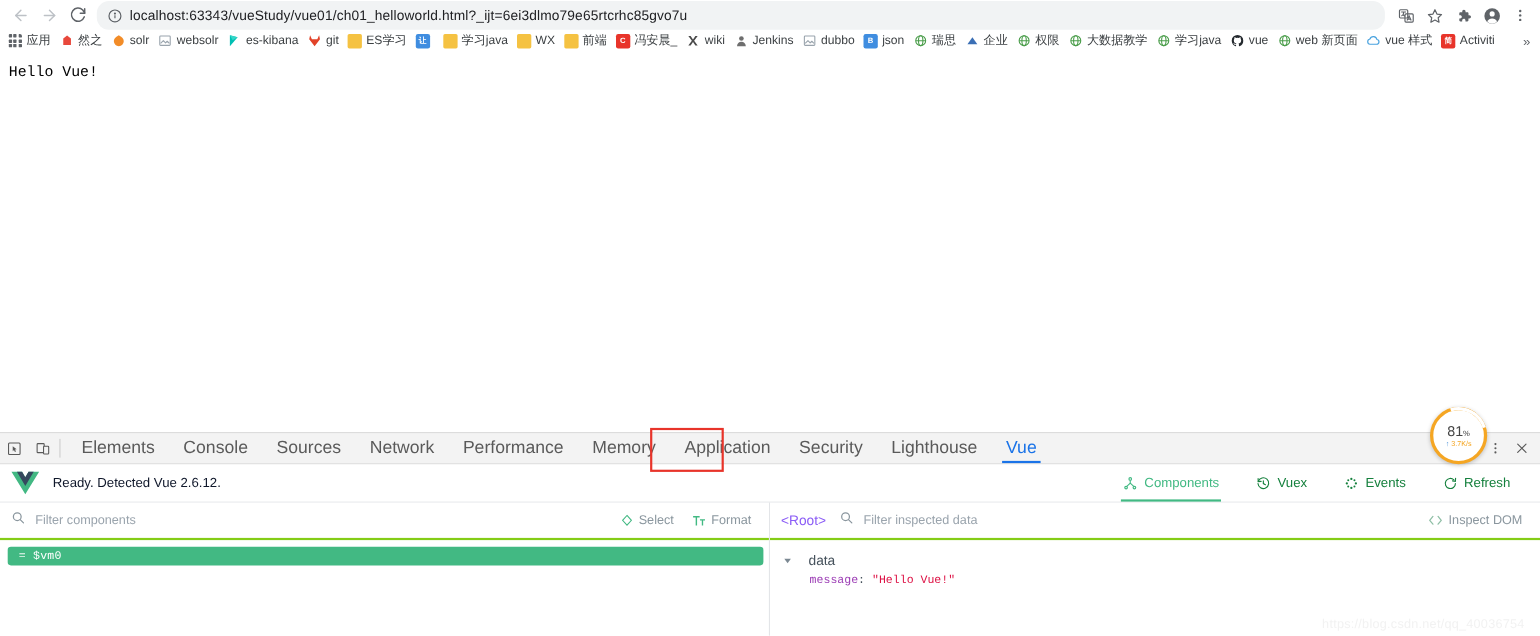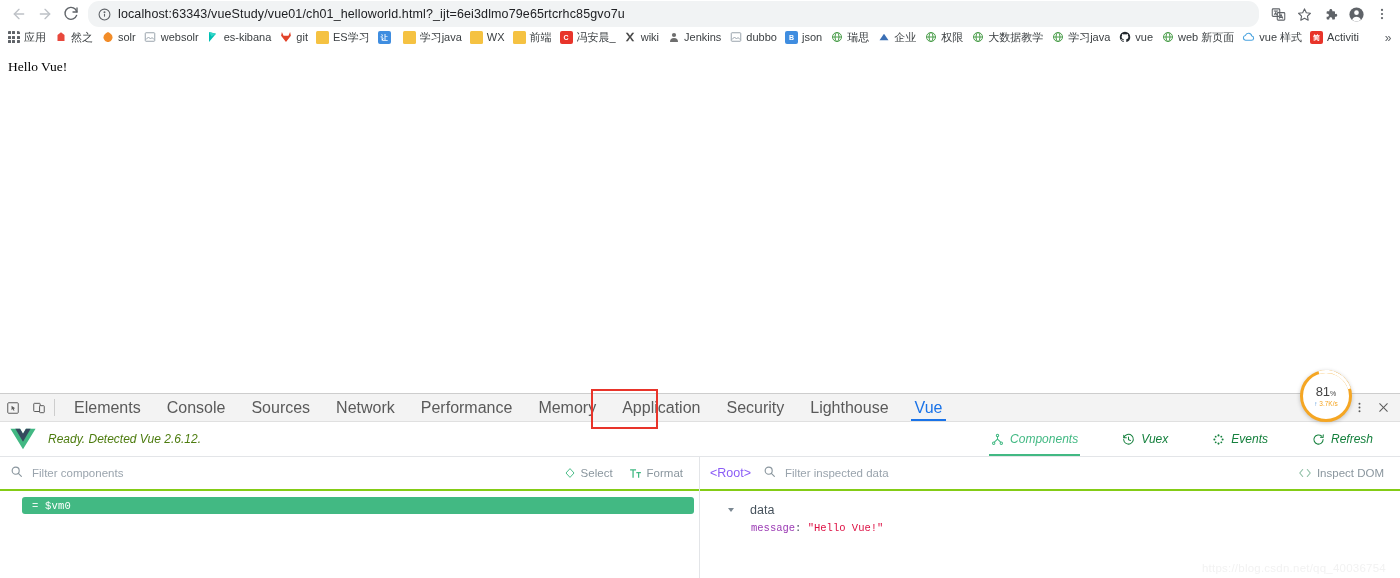--- a/index.html
+++ b/index.html
@@ -35,21 +35,21 @@
   .bmk{display:flex;align-items:center;height:18px;padding:0 5px 0 3px;border-radius:4px;flex:0 0 auto;white-space:nowrap;}
   .bmk-ico{width:13px;height:13px;margin-right:4px;flex:0 0 13px;display:flex;align-items:center;justify-content:center;border-radius:2px;font-size:8px;color:#fff;line-height:1;overflow:hidden;}
   .bmk-lbl{font-size:11px;color:#3c4043;line-height:14px;}
   .bmk-overflow{position:absolute;right:4px;top:2px;width:16px;height:16px;display:flex;align-items:center;justify-content:center;color:#5f6368;font-size:12px;background:#fff;}
   .apps-grid{display:grid;grid-template-columns:repeat(3,3px);grid-template-rows:repeat(3,3px);gap:1.5px;}
   .apps-grid i{display:block;width:3px;height:3px;background:#5f6368;border-radius:.5px;}
 
   
   .viewport{flex:1;background:#fff;position:relative;overflow:hidden;border-top:1px solid #fff;}
   .page-text{font-size:13.5px;color:#000;padding:10px 8px;font-family:"Liberation Serif","DejaVu Serif",serif;}
-  .page-text.sans{font-family:Liberation Serif, serif;}
+  .page-text.sans{font-family:Liberation Mono, monospace;}
 
   
   .perf-widget{
     position:absolute;right:48px;top:-24px;width:46px;height:46px;border-radius:50%;
     background:#fff;border:3px solid #f5a623;display:flex;flex-direction:column;
     align-items:center;justify-content:center;z-index:40;
     box-shadow:0 1px 4px rgba(0,0,0,.22);
   }
   .perf-widget::after{
     content:"";position:absolute;left:-3px;top:-3px;width:46px;height:46px;border-radius:50%;
@@ -81,22 +81,22 @@
   .dt-right{display:flex;align-items:center;padding-right:6px;gap:2px;flex:0 0 auto;}
   .dt-ico{width:22px;height:22px;display:flex;align-items:center;justify-content:center;color:#5a5a5a;font-size:13px;}
 
   
   .vue-panel{flex:1;display:flex;flex-direction:column;min-height:0;background:#fff;}
   .vue-header{
     height:34px;flex:0 0 34px;display:flex;align-items:center;padding:0 14px 0 10px;
     border-bottom:1px solid #e3e5e8;background:#fff;
   }
   .vue-logo{width:26px;height:22px;flex:0 0 26px;margin-right:12px;}
-  .vue-ready{font-size:12px;color:#4d7c0f;font-style:italic;}
-  .vue-actions{margin-left:auto;display:flex;align-items:flex-end;gap:18px;font-style:italic;}
+  .vue-ready{font-size:12px;color:#0f172a;}
+  .vue-actions{margin-left:auto;display:flex;align-items:flex-end;gap:8px;}
   .vue-act{
     display:flex;align-items:center;gap:6px;padding:0 13px;height:34px;font-size:12px;color:#15803d;
     position:relative;cursor:default;
   }
   .vue-act.active{color:#42b983;}
   .vue-act.active::after{content:"";position:absolute;left:11px;right:11px;bottom:0;height:2px;background:#42b983;}
   .vue-act svg{display:block;}
 
   .vue-body{flex:1;display:flex;min-height:0;}
   .vp-left{width:699px;flex:0 0 699px;display:flex;flex-direction:column;border-right:1px solid #e3e5e8;min-height:0;}
@@ -108,21 +108,21 @@
   .filter-wrap{display:flex;align-items:center;gap:9px;flex:1;min-width:0;}
   .filter-input{
     border:none;outline:none;font-size:11.5px;color:#6b7680;background:transparent;width:100%;
     font-family:"Liberation Sans","DejaVu Sans",sans-serif;padding:0;
   }
   .filter-input::placeholder{color:#9aa4ad;}
   .tb-action{display:flex;align-items:center;gap:5px;font-size:11.5px;color:#8a969e;padding:0 4px;cursor:default;}
   .tb-action svg{display:block;}
   .root-tag{font-size:12.5px;color:#8b5cf6;font-family:Liberation Sans, sans-serif;margin-right:4px;}
 
-  .vp-content{flex:1;overflow:hidden;padding:6px 0 0 17px;min-height:0;}
+  .vp-content{flex:1;overflow:hidden;padding:6px 0 0 2px;min-height:0;}
   .tree-row{
     margin:0 5px;height:17px;background:#42b983;border-radius:3px;display:flex;align-items:center;
     padding:0 10px;
   }
   .tree-row .t{font-family:"Liberation Mono","DejaVu Sans Mono",monospace;font-size:10.5px;color:#fff;letter-spacing:.02em;}
   .tree-row .t .dim{color:#d6f0e3;}
   .tree-row .t .eq{color:#eaf7f0;}
 
   .data-block{padding:6px 0 0 12px;}
   .data-head{display:flex;align-items:center;gap:17px;font-size:12.5px;color:#46525c;}

